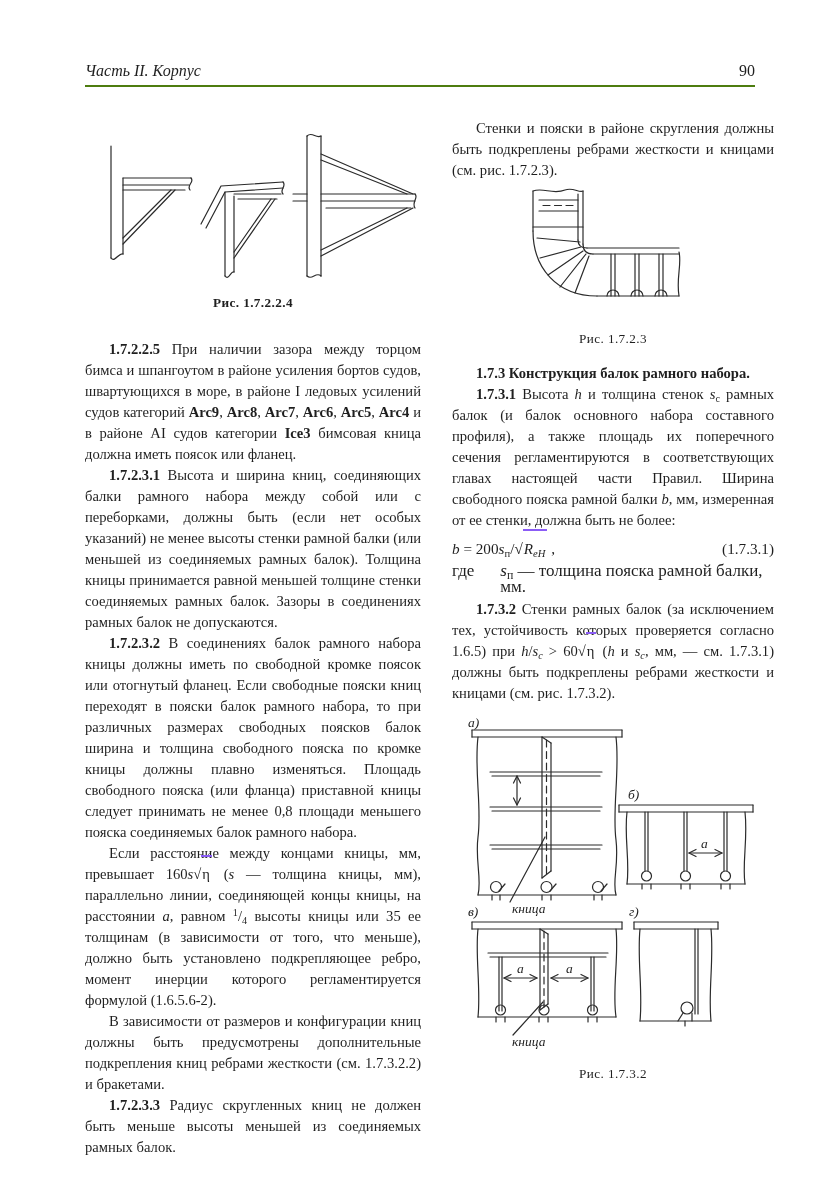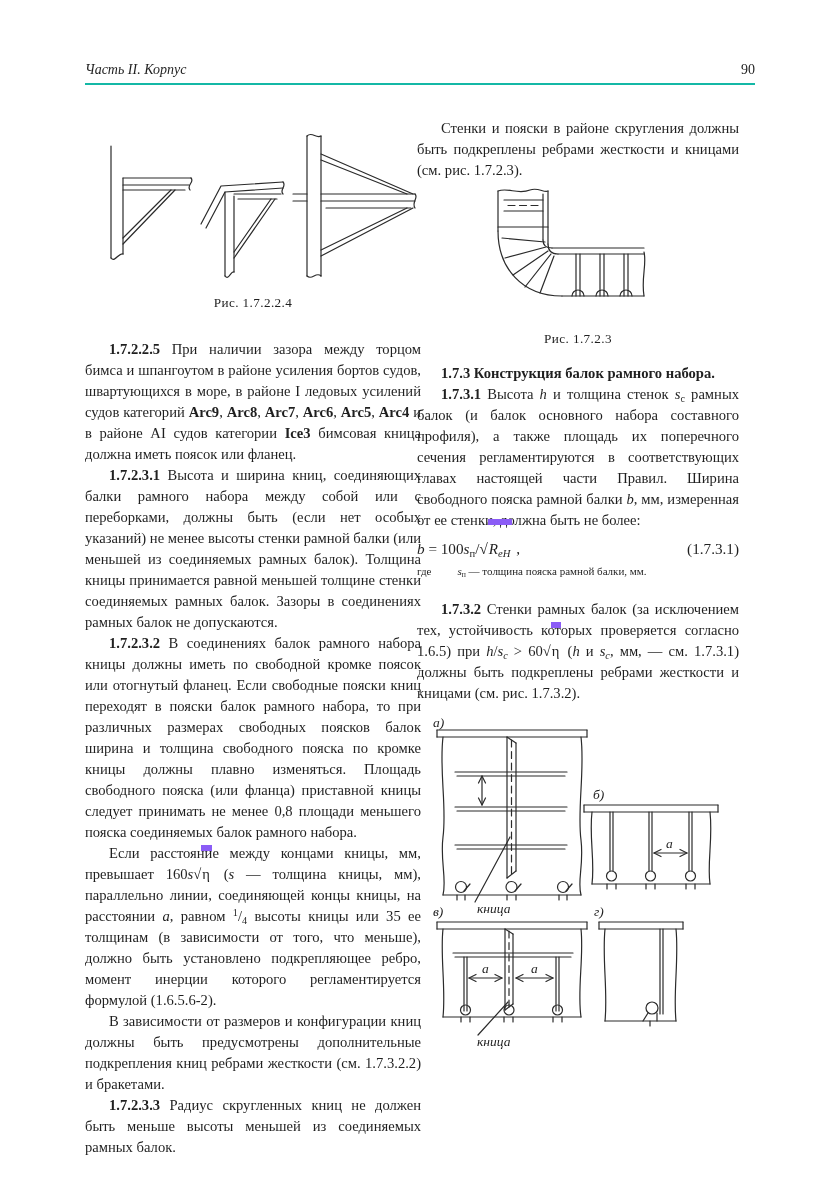--- a/index.html
+++ b/index.html
@@ -3,48 +3,48 @@
 <meta charset="utf-8">
 <style>
   html,body{margin:0;padding:0;background:#ffffff;}
   .page{
     position:relative;width:840px;height:1188px;background:#ffffff;overflow:hidden;
     font-family:"Liberation Serif","DejaVu Serif",serif;color:#1f1f1f;
   }
   header.runhead{
     position:absolute;left:85px;top:62px;width:670px;
     display:flex;justify-content:space-between;align-items:flex-end;
-    border-bottom:2px solid #14b8a6;padding-bottom:5px;font-size:14px;
+    border-bottom:2px solid #4d7c0f;padding-bottom:5px;font-size:16px;
   }
   .hdr-title{font-style:italic;}
   .hdr-num{font-style:normal;}
   .col{position:absolute;top:118px;font-size:14.6px;line-height:21px;}
   .col-left{left:85px;width:336px;}
-  .col-right{left:417px;width:322px;}
+  .col-right{left:452px;width:322px;}
   .para{margin:0;text-align:justify;text-indent:24px;}
   .b{font-weight:700;}
   .i{font-style:italic;}
   sub{font-size:70%;line-height:0;position:relative;vertical-align:baseline;top:0.28em;}
   sup{font-size:70%;line-height:0;position:relative;vertical-align:baseline;top:-0.45em;}
   .sqrt{white-space:nowrap;}
-  .sqrt .radicand{border-top:6px solid #8b5cf6;padding:15px 2px 0 1px;}
+  .sqrt .radicand{border-top:2px solid #8b5cf6;padding:9px 2px 0 1px;}
   figure{margin:0;}
   .caption{text-align:center;font-size:13.2px;letter-spacing:0.4px;font-style:normal;}
-  .fig1{margin:12px 0 0;text-align:center;}
+  .fig1{margin:12px 0 0;text-align:center;font-weight:bold;}
   .fig1 .caption{margin:4px 0 26px;}
   .fig2{margin:5px 0 0;text-align:center;}
   .fig2 .caption{margin:16px 0 14px;}
   .fig3{margin:11px 0 0;text-align:center;}
   .fig3 .caption{margin:8px 0 0;}
   svg{display:block;margin:0 auto;}
   .ln{fill:none;stroke:#2b2b2b;stroke-width:1.2;stroke-linecap:round;stroke-linejoin:round;}
   .dash{stroke-dasharray:7 4.5;}
   svg text{font-family:"Liberation Serif","DejaVu Serif",serif;font-size:13.5px;font-style:italic;fill:#1f1f1f;stroke:none;}
   .formula{display:flex;justify-content:space-between;align-items:baseline;margin:7px 0 4px;font-size:15.2px;}
-  .where-line{font-size:11px;line-height:16px;display:flex;gap:26px;margin:0 0 20px;}
+  .where-line{font-size:17px;line-height:16px;display:flex;gap:26px;margin:0 0 4px;}
 </style>
 </head>
 <body>
 
 <div class="page">
 
   <header class="runhead">
     <span class="hdr-title">Часть II. Корпус</span>
     <span class="hdr-num">90</span>
   </header>
@@ -141,21 +141,21 @@
           <path d="M172,110 A6,6 0 0 1 184,110"></path>
         </g>
       </svg>
       <figcaption class="caption">Рис. 1.7.2.3</figcaption>
     </figure>
 
     <p class="para"><span class="b">1.7.3 Конструкция балок рамного набора.</span></p>
     <p class="para"><span class="b">1.7.3.1 </span><span>Высота </span><span class="i">h</span><span> и толщина стенок </span><span class="i">s</span><sub>с</sub><span> рамных балок (и балок основного набора составного профиля), а также площадь их поперечного сечения регламентируются в соответствующих главах настоящей части Правил. Ширина свободного пояска рамной балки </span><span class="i">b</span><span>, мм, измеренная от ее стенки, должна быть не более:</span></p>
 
     <div class="formula">
-      <span class="formula-body"><span class="i">b</span><span> = 100</span><span class="i">s</span><sub>п</sub><span>/</span><span class="sqrt">√<span class="radicand"><span class="i">R</span><sub class="i">eH</sub></span></span><span> ,</span></span>
+      <span class="formula-body"><span class="i">b</span><span> = 200</span><span class="i">s</span><sub>п</sub><span>/</span><span class="sqrt">√<span class="radicand"><span class="i">R</span><sub class="i">eH</sub></span></span><span> ,</span></span>
       <span class="formula-num">(1.7.3.1)</span>
     </div>
 
     <div class="where-line">
       <span class="where-label">где</span>
       <span class="where-body"><span class="i">s</span><sub>п</sub><span> — толщина пояска рамной балки, мм.</span></span>
     </div>
 
     <p class="para"><span class="b">1.7.3.2 </span><span>Стенки рамных балок (за исключением тех, устойчивость которых проверяется согласно 1.6.5) при </span><span class="i">h</span><span>/</span><span class="i">s</span><sub class="i">c</sub><span> &gt; 60</span><span class="sqrt">√<span class="radicand"><span>η</span></span></span><span> (</span><span class="i">h</span><span> и </span><span class="i">s</span><sub class="i">c</sub><span>, мм, — см. 1.7.3.1) должны быть подкреплены ребрами жесткости и кницами (см. рис. 1.7.3.2).</span></p>
 
@@ -259,15 +259,16 @@
         <text x="16" y="12">а)</text>
         <text x="176" y="84">б)</text>
         <text x="16" y="201">в)</text>
         <text x="177" y="201">г)</text>
         <text x="60" y="198">кница</text>
         <text x="60" y="331">кница</text>
         <text x="249" y="133">a</text>
         <text x="65" y="258">a</text>
         <text x="114" y="258">a</text>
       </svg>
+      <figcaption class="caption">Рис. 1.7.3.2</figcaption>
     </figure>
   </div>
 </div>
 
 </body></html>

